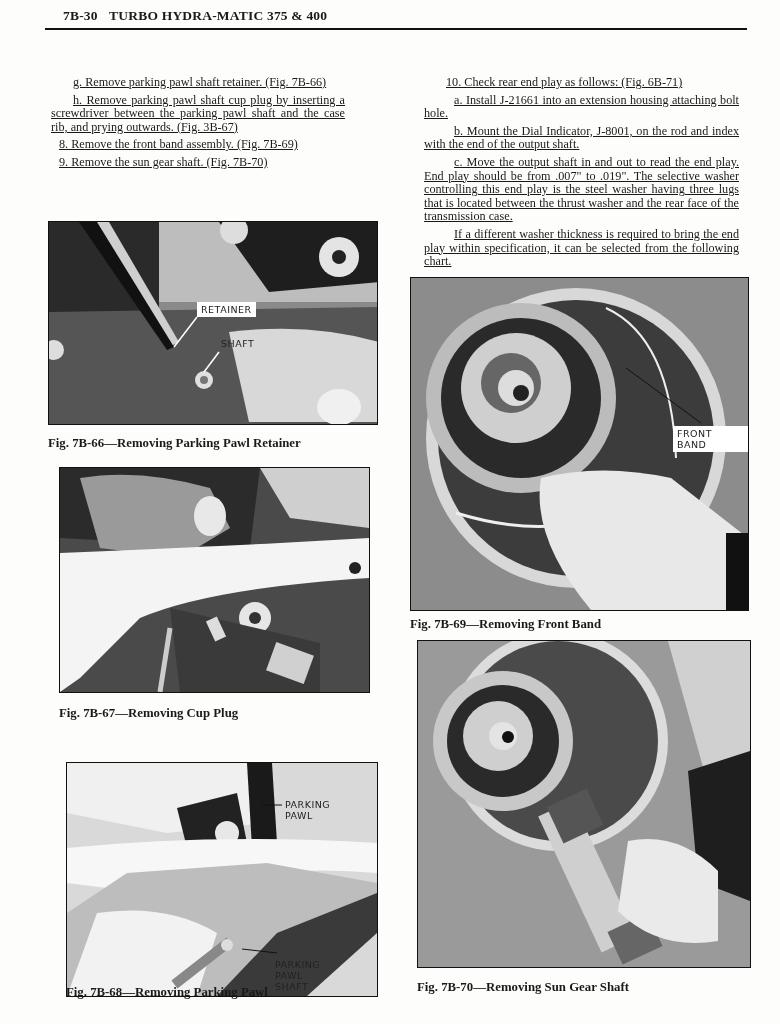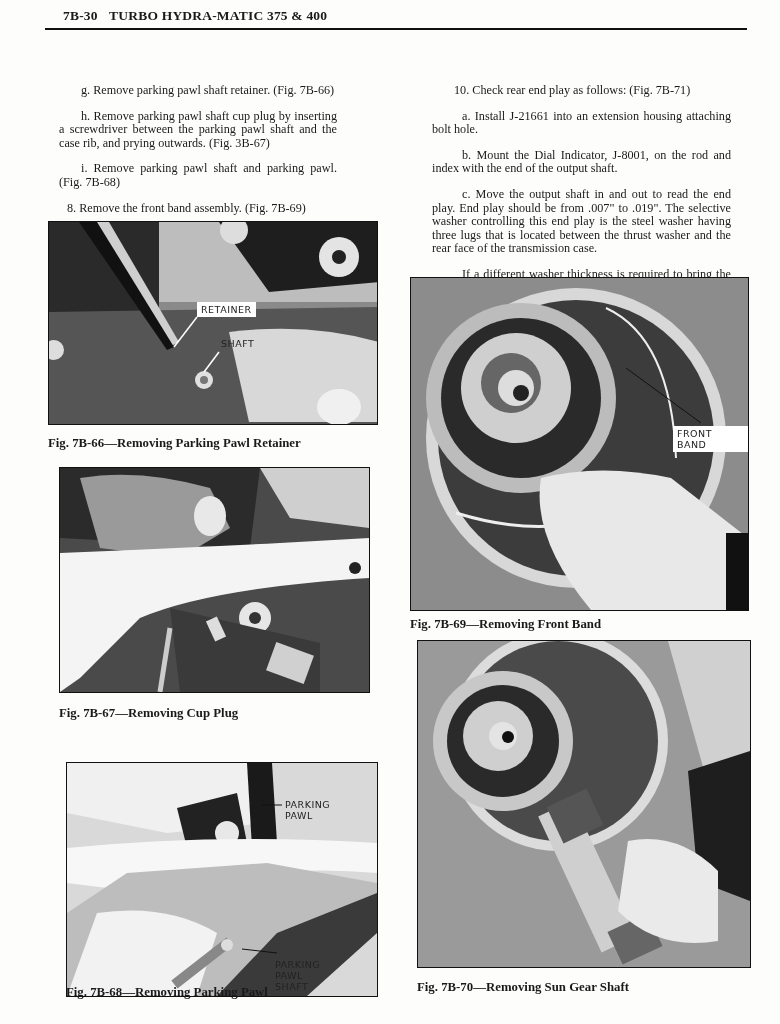--- a/index.html
+++ b/index.html
@@ -10,21 +10,21 @@
   }
   .header {
     position: absolute; left: 47px; top: 8px; width: 700px;
     font-size: 13.5px; font-weight: bold; letter-spacing: 0.2px; margin-left: 16px;
   }
   .header .num { margin-right: 8px; }
   .rule {
     position: absolute; left: 45px; top: 28px; width: 702px; height: 2px; background: #111;
   }
   .text { position: absolute; font-size: 12.2px; line-height: 13.6px; text-align: justify; }
-  .text p { margin: 12px; }
+  .text p { margin: 4px; text-decoration: underline; }
   .ind1 { text-indent: 22px; }
   .ind2 { text-indent: 30px; }
   .hang { padding-left: 8px; }
   #col-left { left: 47px; top: 72px; width: 302px; }
   #col-right { left: 420px; top: 72px; width: 323px; }
   .fig { position: absolute; border: 1.5px solid #111; overflow: hidden; }
   .fig svg { display: block; width: 100%; height: 100%; }
   .cap { position: absolute; font-size: 12.8px; font-weight: bold; text-align: left; }
   .label {
     position: absolute; font-family: "DejaVu Sans", sans-serif; font-size: 9.5px;
@@ -37,27 +37,26 @@
 
 <div class="header">
   <span class="num">7B-30</span>
   <span>TURBO HYDRA-MATIC 375 &amp; 400</span>
 </div>
 <div class="rule"></div>
 
 <div class="text" id="col-left">
   <p class="ind1">g.  Remove parking pawl shaft retainer. (Fig. 7B-66)</p>
   <p class="ind1">h.  Remove parking pawl shaft cup plug by inserting a screwdriver between the parking pawl shaft and the case rib, and prying outwards. (Fig. 3B-67)</p>
-  <p class="ind1">i.  Remove parking pawl shaft and parking pawl. (Fig. 7B-68)</p>
   <p class="hang">8. Remove the front band assembly. (Fig. 7B-69)</p>
   <p class="hang">9. Remove the sun gear shaft. (Fig. 7B-70)</p>
 </div>
 
 <div class="text" id="col-right">
-  <p class="hang" style="padding-left:22px">10. Check rear end play as follows: (Fig. 7B-71)</p>
+  <p class="hang" style="padding-left:22px">10. Check rear end play as follows: (Fig. 6B-71)</p>
   <p class="ind2">a.  Install J-21661 into an extension housing attaching bolt hole.</p>
   <p class="ind2">b.  Mount the Dial Indicator, J-8001, on the rod and index with the end of the output shaft.</p>
   <p class="ind2">c.  Move the output shaft in and out to read the end play. End play should be from .007" to .019". The selective washer controlling this end play is the steel washer having three lugs that is located between the thrust washer and the rear face of the transmission case.</p>
   <p class="ind2">If a different washer thickness is required to bring the end play within specification, it can be selected from the following chart.</p>
 </div>
 
 <div class="fig" style="left:48px;top:221px;width:328px;height:202px;">
   <svg viewBox="0 0 328 202" preserveAspectRatio="none">
     <rect width="328" height="202" fill="#8a8a8a"></rect>
     <rect x="0" y="0" width="110" height="202" fill="#2a2a2a"></rect>

